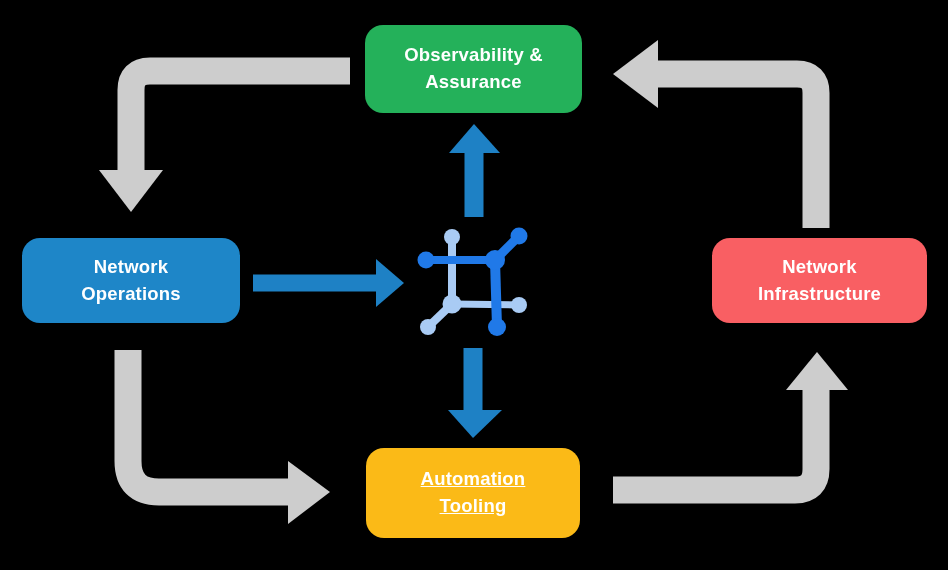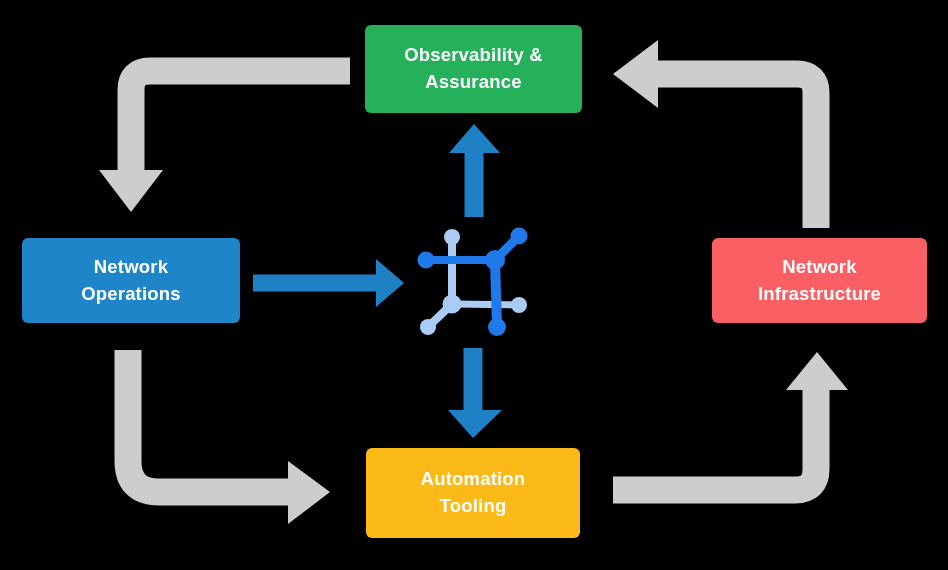--- a/index.html
+++ b/index.html
@@ -7,30 +7,30 @@
     position:relative;
     width:948px;height:570px;
     background:#000;
     font-family:"Liberation Sans","DejaVu Sans",sans-serif;
     overflow:hidden;
   }
   .arrow-layer{position:absolute;left:0;top:0;width:948px;height:570px;}
   .node{
     position:absolute;
     display:flex;align-items:center;justify-content:center;
-    border-radius:6px;
+    border-radius:18px;
     color:#fff;
     font-size:18.5px;font-weight:bold;line-height:1.45;
     letter-spacing:.2px;
     text-align:center;white-space:pre-line;
   }
   .node-observability{left:365px;top:25px;width:217px;height:88px;background:#24B15A;}
   .node-operations{left:22px;top:238px;width:218px;height:85px;background:#1E86C8;}
   .node-infrastructure{left:712px;top:238px;width:215px;height:85px;background:#F95F63;}
-  .node-automation{left:366px;top:448px;width:214px;height:90px;background:#FBBA17;}
+  .node-automation{left:366px;top:448px;width:214px;height:90px;background:#FBBA17;text-decoration:underline;}
   .gray-elbow{fill:none;stroke:#CDCDCD;stroke-width:27;}
   .blue-shaft{fill:none;stroke:#1E81C5;}
 </style>
 </head>
 <body>
 
 <div class="canvas">
 
   <svg class="arrow-layer" width="948" height="570" viewBox="0 0 948 570" xmlns="http://www.w3.org/2000/svg">
 

